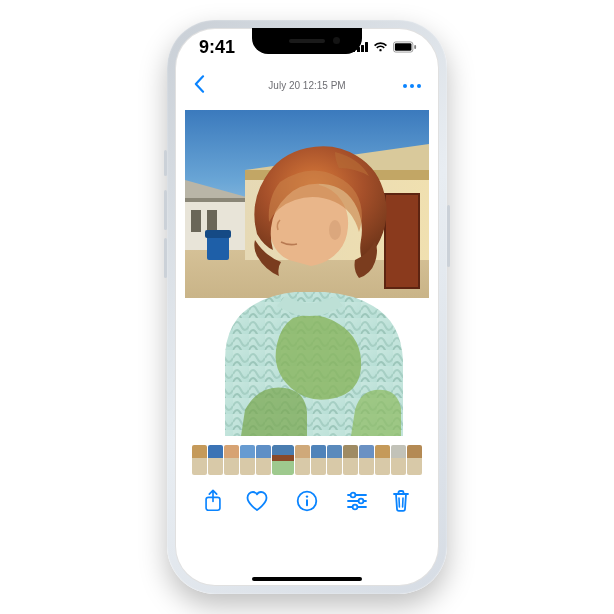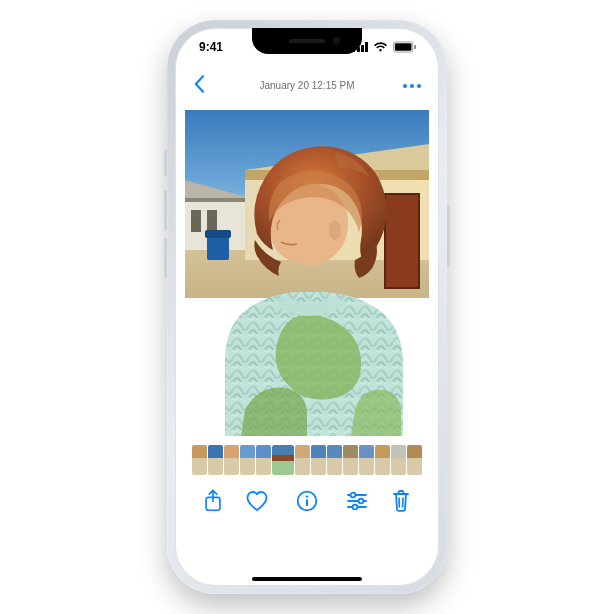--- a/index.html
+++ b/index.html
@@ -9,21 +9,21 @@
   .sb1{left:-3px;top:130px;width:3px;height:26px;}
   .sb2{left:-3px;top:170px;width:3px;height:40px;}
   .sb3{left:-3px;top:218px;width:3px;height:40px;}
   .sb4{right:-3px;top:185px;width:3px;height:62px;}
   .screen{width:100%;height:100%;background:#fff;border-radius:40px;overflow:hidden;position:relative;box-shadow:inset 0 0 0 1px rgba(0,0,0,.12);}
   .notch{position:absolute;top:0;left:50%;transform:translateX(-50%);width:110px;height:26px;background:#000;border-radius:0 0 16px 16px;z-index:10;display:flex;align-items:center;justify-content:center;gap:6px;}
   .speaker{width:36px;height:4px;background:#1a1a1a;border-radius:2px;}
   .camdot{width:7px;height:7px;background:#141414;border-radius:50%;position:absolute;right:22px;top:9px;}
   
   .status{height:38px;display:flex;align-items:center;justify-content:space-between;padding:0 22px 0 24px;position:relative;z-index:5;}
-  .time{font-size:12px;font-weight:600;color:#000;}
+  .time{font-size:18px;font-weight:600;color:#000;}
   .sicons{display:flex;align-items:center;gap:5px;}
   .signal{display:flex;align-items:flex-end;gap:1.6px;height:10px;}
   .signal span{width:2.6px;background:#000;border-radius:.6px;display:block;}
   .wifi svg,.batt svg{display:block;}
   
   .nav{height:40px;display:flex;align-items:center;justify-content:center;position:relative;padding:0 12px;}
   .back{position:absolute;left:14px;top:50%;transform:translateY(-50%);padding:4px;color:#0a84ff;}
   .more{position:absolute;right:14px;top:50%;transform:translateY(-50%);padding:4px;color:#0a84ff;display:flex;gap:3px;height:12px;align-items:center;}
   .more span{width:4px;height:4px;border-radius:50%;background:#0a84ff;display:block;}
   .title-wrap{text-align:center;line-height:1.15;}
@@ -85,21 +85,21 @@
         </div>
       </div>
 
       <div class="nav">
         <span class="back">
           <svg width="12" height="18" viewBox="0 0 12 20">
               <path d="M10.5 1.5 2.5 10l8 8.5" fill="none" stroke="#0a84ff" stroke-width="2.4" stroke-linecap="round" stroke-linejoin="round"></path>
             </svg>
         </span>
         <div class="title-wrap">
-          <div class="tline2">January 20  12:15 PM</div>
+          <div class="tline2">July 20  12:15 PM</div>
         </div>
         <span class="more">
           <span></span>
           <span></span>
           <span></span>
         </span>
       </div>
 
       <div class="photo-wrap">
         <div class="photo">

